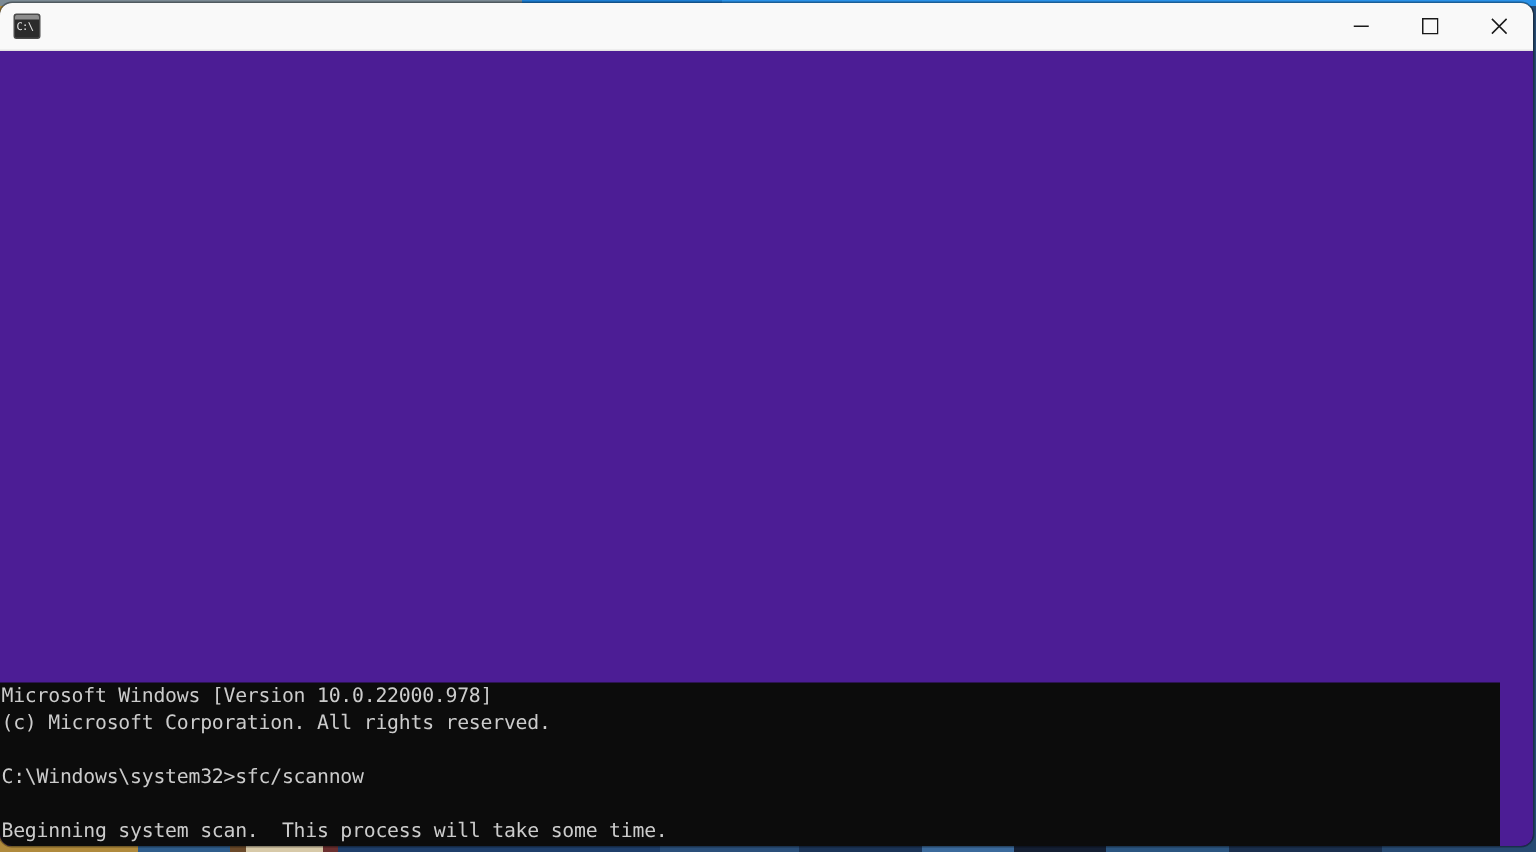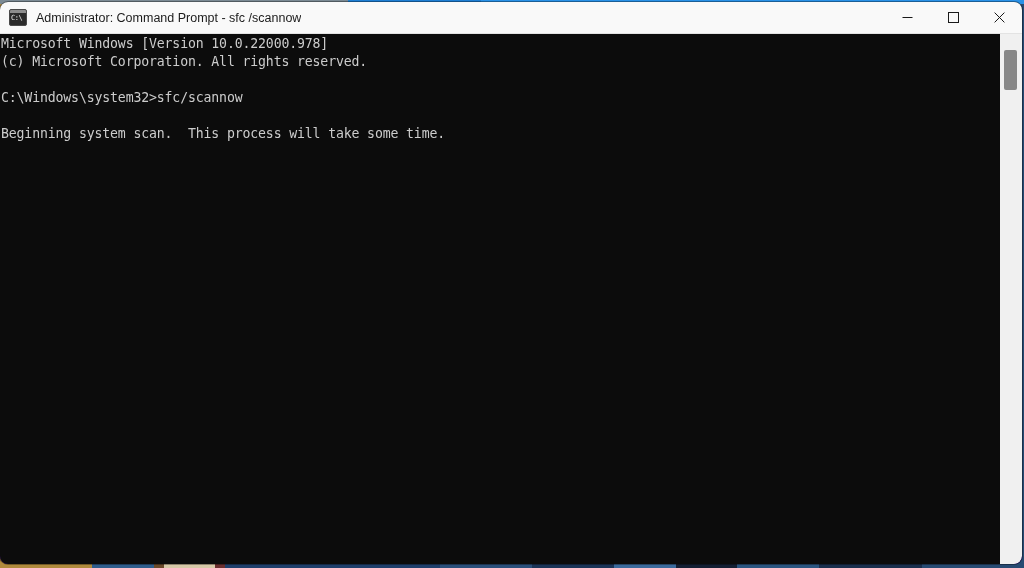--- a/index.html
+++ b/index.html
@@ -130,20 +130,21 @@
 
   
   #console-area {
     position: absolute;
     left: 0;
     top: 32px;
     right: 0;
     bottom: 0;
     display: flex;
     background: #4c1d95;
+    align-items: flex-end;
   }
   #console-text {
     flex: 1 1 auto;
     background: #0c0c0c;
     color: #cccccc;
     font-family: "DejaVu Sans Mono", "Liberation Mono", monospace;
     font-size: 13.2px;
     line-height: 18px;
     white-space: pre;
     padding: 1px 0 0 1px;
@@ -176,21 +177,20 @@
 <div id="desktop-top"></div>
 
 <div id="window">
 
   <div id="titlebar">
     <div id="titlebar-left">
       <div id="app-icon">
         <div class="bar"></div>
         <div class="glyph">C:\</div>
       </div>
-      <div id="window-title">Administrator: Command Prompt - sfc /scannow</div>
     </div>
 
     <div id="caption-buttons">
       <button class="cap-btn" id="btn-minimize">
         <svg width="11" height="11" viewBox="0 0 11 11">
           <path d="M0.5 5.5 H10.5" stroke="#1a1a1a" stroke-width="1" fill="none"></path>
         </svg>
       </button>
       <button class="cap-btn" id="btn-maximize">
         <svg width="11" height="11" viewBox="0 0 11 11">

